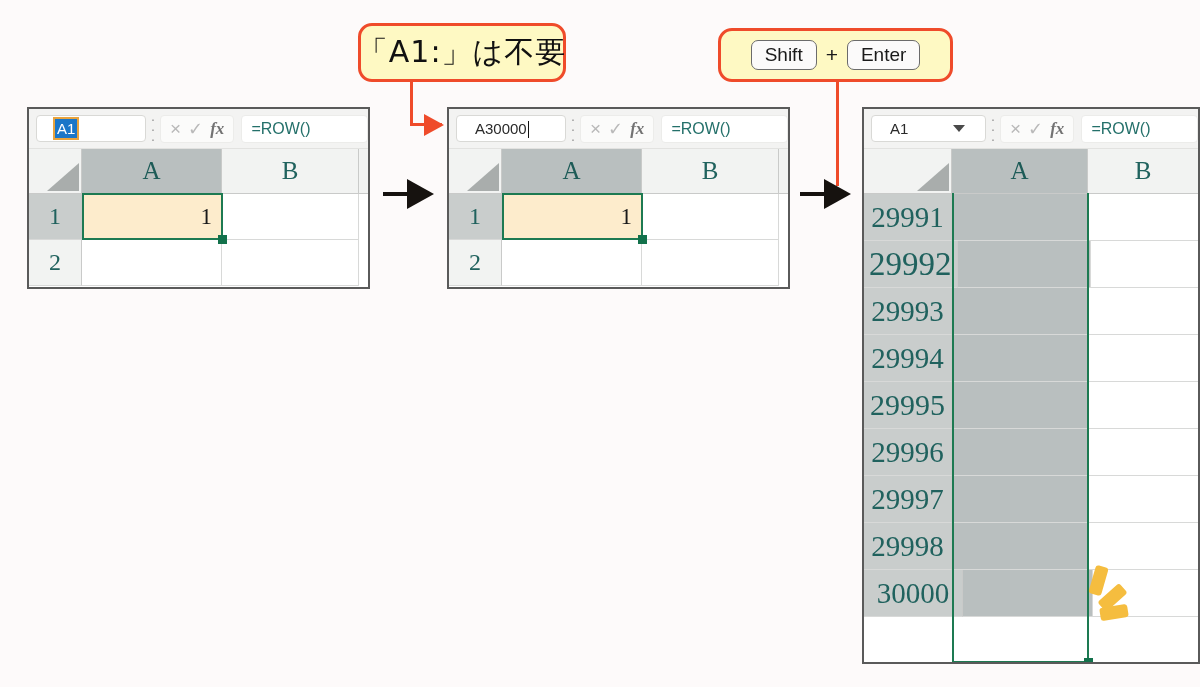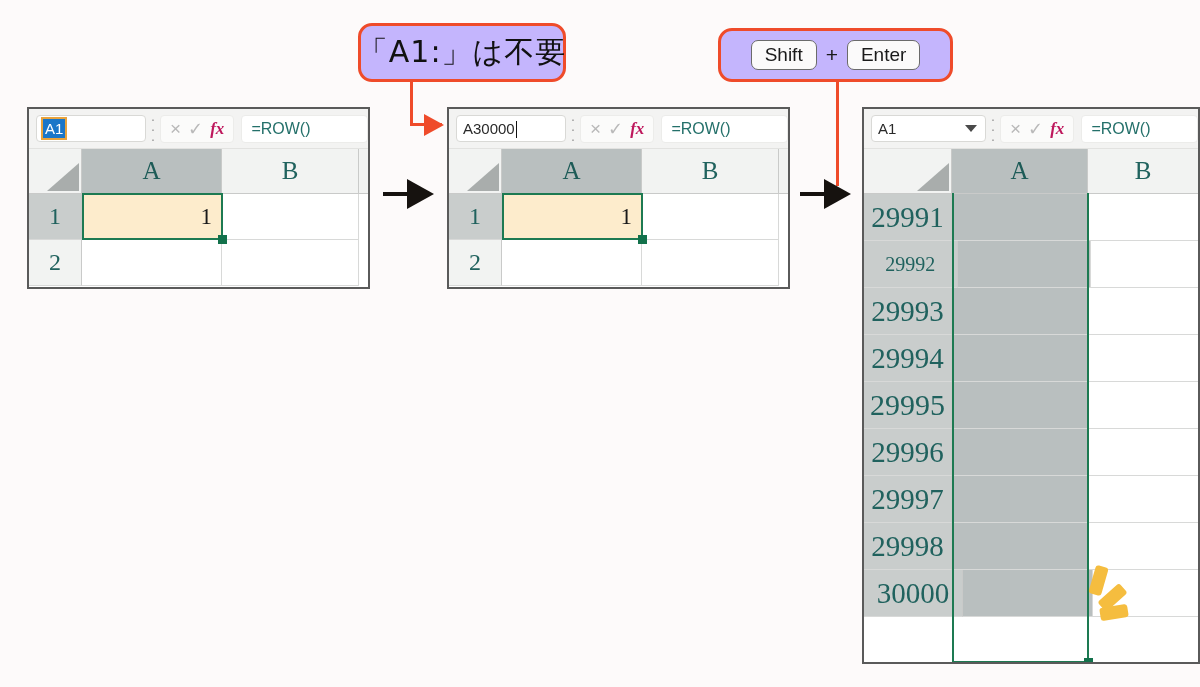--- a/index.html
+++ b/index.html
@@ -8,21 +8,21 @@
     background:#fdfafa;
     font-family:"Liberation Sans","DejaVu Sans",sans-serif;
     overflow:hidden;
     position:relative;
   }
   .stage{position:absolute;left:0;top:0;width:1200px;height:687px;}
 
   
   .callout{
     position:absolute;
-    background:#c4b5fd;
+    background:#fef9c3;
     border:3px solid #ef4b2a;
     border-radius:14px;
     display:flex;align-items:center;justify-content:center;
     box-sizing:border-box;
     color:#111;
     white-space:nowrap;
   }
   #callout-a1{
     left:358px;top:23px;width:208px;height:59px;
     font-size:30px;letter-spacing:1px;
@@ -85,21 +85,21 @@
     padding:0 0 0 7px;
     box-sizing:border-box;
     border-bottom:1px solid #e2e2e0;
   }
   .namebox{
     height:27px;
     background:#fff;
     border:1px solid #d9d9d6;
     border-radius:4px;
     display:flex;align-items:center;
-    padding:0 6px;
+    padding:0 18px;
     box-sizing:border-box;
     font-size:15px;color:#2a2a2a;
     position:relative;
   }
   #namebox1{width:110px;}
   #namebox2{width:110px;}
   #namebox3{width:115px;justify-content:space-between;}
   .nb-sel{
     background:#1a76c8;color:#fff;
     outline:2px solid #e8a33d;
@@ -121,21 +121,21 @@
     width:14px;text-align:center;color:#9a9a9a;font-size:15px;
     line-height:10px;letter-spacing:0;
   }
   .vdots span{display:block;}
   .iconcluster{
     height:28px;background:#fbfbfa;border:1px solid #ececea;border-radius:4px;
     display:flex;align-items:center;gap:7px;padding:0 9px;box-sizing:border-box;
   }
   .ic-x{color:#b9b9b9;font-size:19px;line-height:1;}
   .ic-chk{color:#b9b9b9;font-size:18px;line-height:1;}
-  .ic-fx{color:#be185d;font-size:17px;font-style:italic;font-family:"Liberation Serif",serif;font-weight:700;}
+  .ic-fx{color:#737373;font-size:17px;font-style:italic;font-family:"Liberation Serif",serif;font-weight:700;}
   .fxbox{
     flex:1;height:28px;background:#fff;border:1px solid #ececea;border-radius:4px;
     display:flex;align-items:center;padding:0 9px;box-sizing:border-box;
     font-size:16px;color:#24706a;margin-left:7px;
     overflow:hidden;
   }
 
   
   .grid{position:relative;background:#fff;}
   .colhdr{display:flex;height:44px;background:#f2f3f2;border-bottom:1px solid #c9cac9;}
@@ -329,21 +329,21 @@
         <div class="ch sel" style="width:136px">A</div>
         <div class="ch" style="width:110px;border-right:none">B</div>
       </div>
 
       <div class="row">
         <div class="rh sel" style="width:88px;height:47px;font-size:29px">29991</div>
         <div class="cell selcol" style="width:136px;height:47px"></div>
         <div class="cell" style="width:110px;height:47px;border-right:none"></div>
       </div>
       <div class="row">
-        <div class="rh sel" style="width:96px;height:47px;font-size:20px">29992</div>
+        <div class="rh sel" style="width:96px;height:47px;font-size:33px">29992</div>
         <div class="cell selcol" style="width:136px;height:47px"></div>
         <div class="cell" style="width:110px;height:47px;border-right:none"></div>
       </div>
       <div class="row">
         <div class="rh sel" style="width:88px;height:47px;font-size:29px">29993</div>
         <div class="cell selcol" style="width:136px;height:47px"></div>
         <div class="cell" style="width:110px;height:47px;border-right:none"></div>
       </div>
       <div class="row">
         <div class="rh sel" style="width:88px;height:47px;font-size:29px">29994</div>

